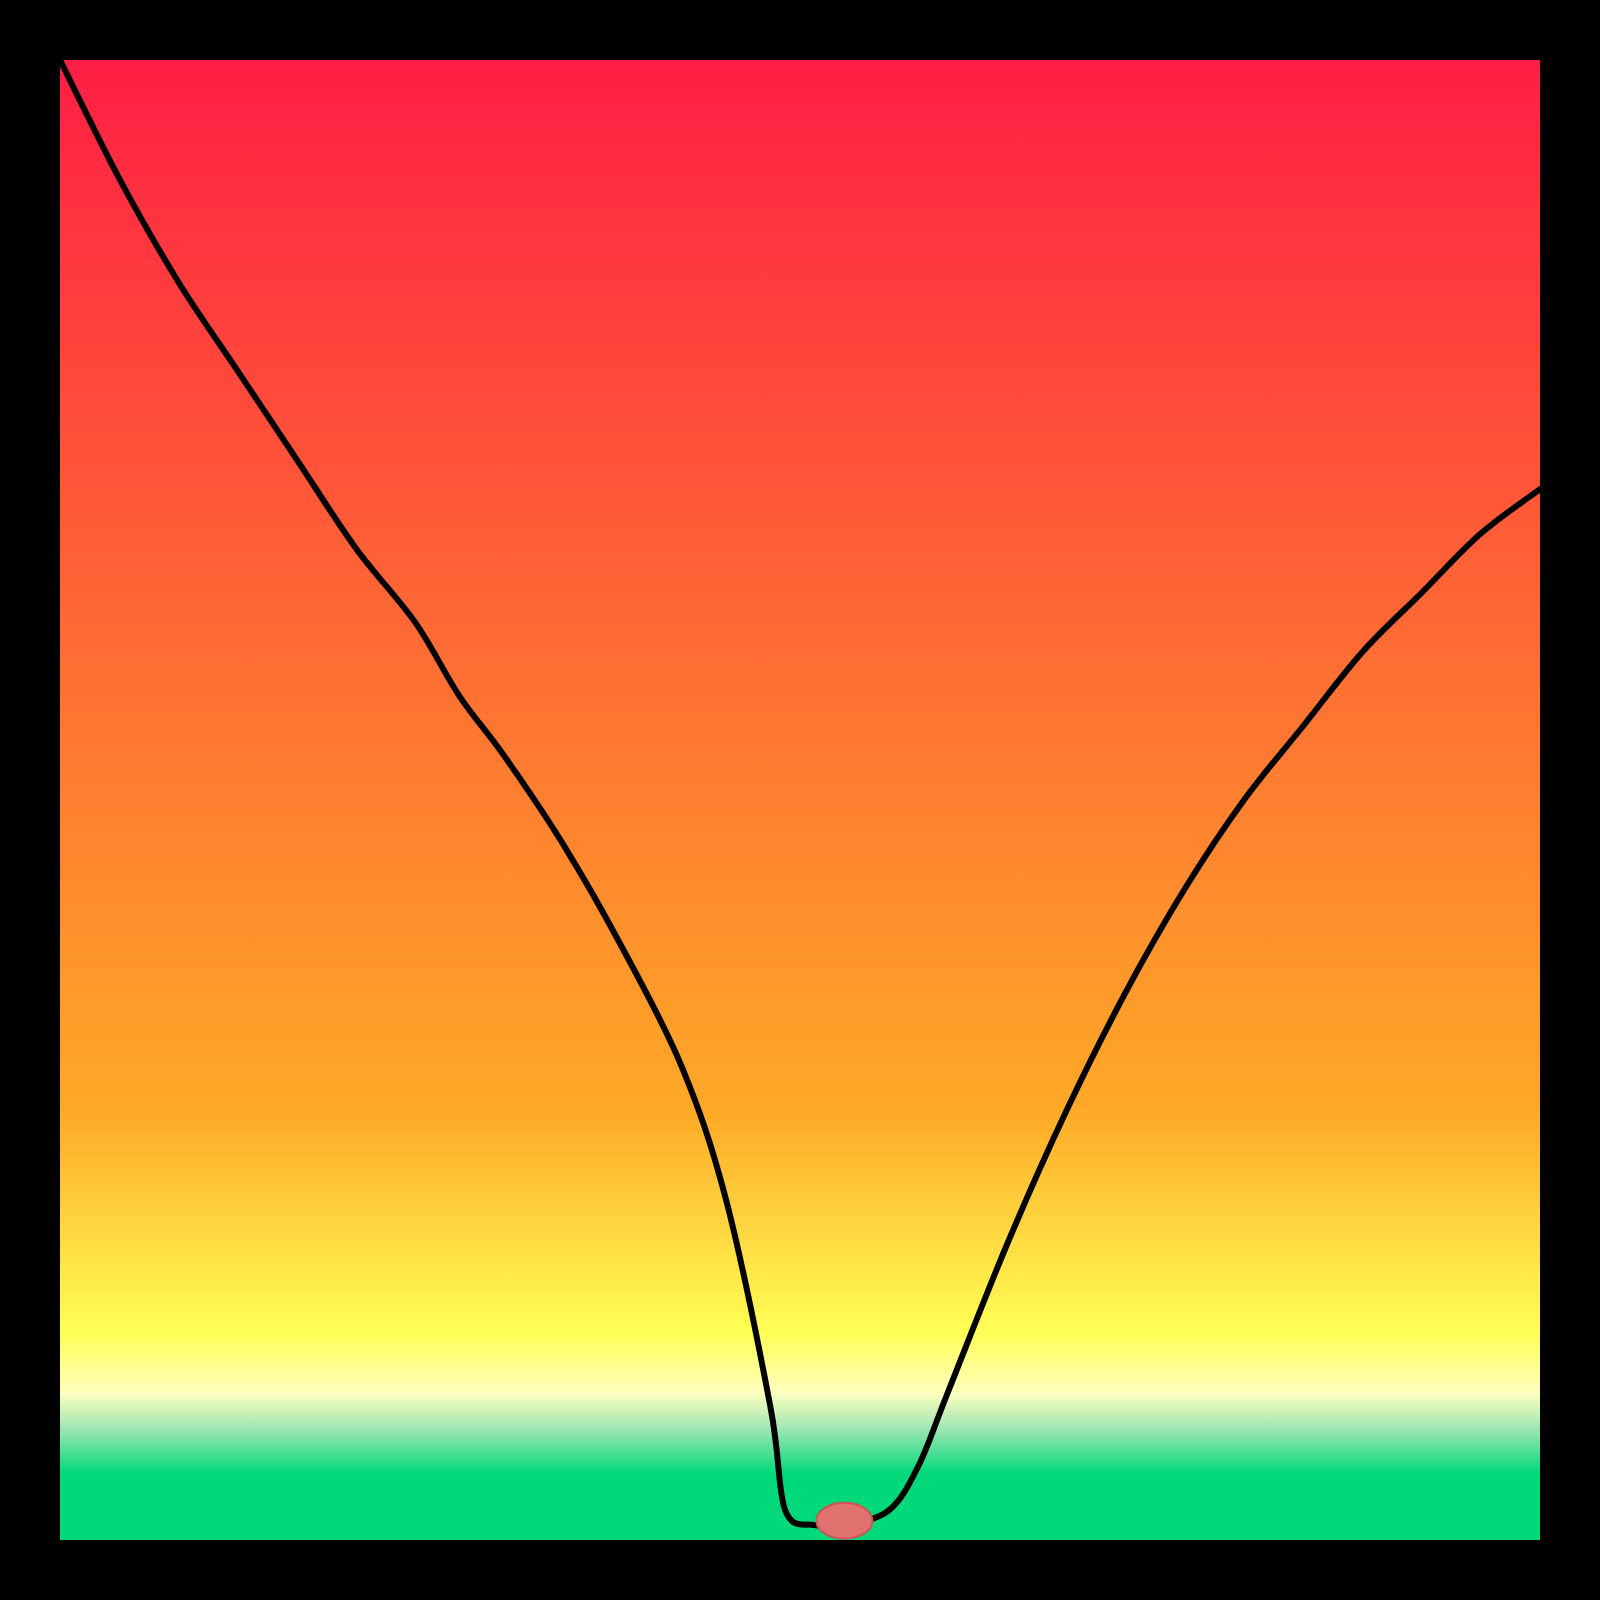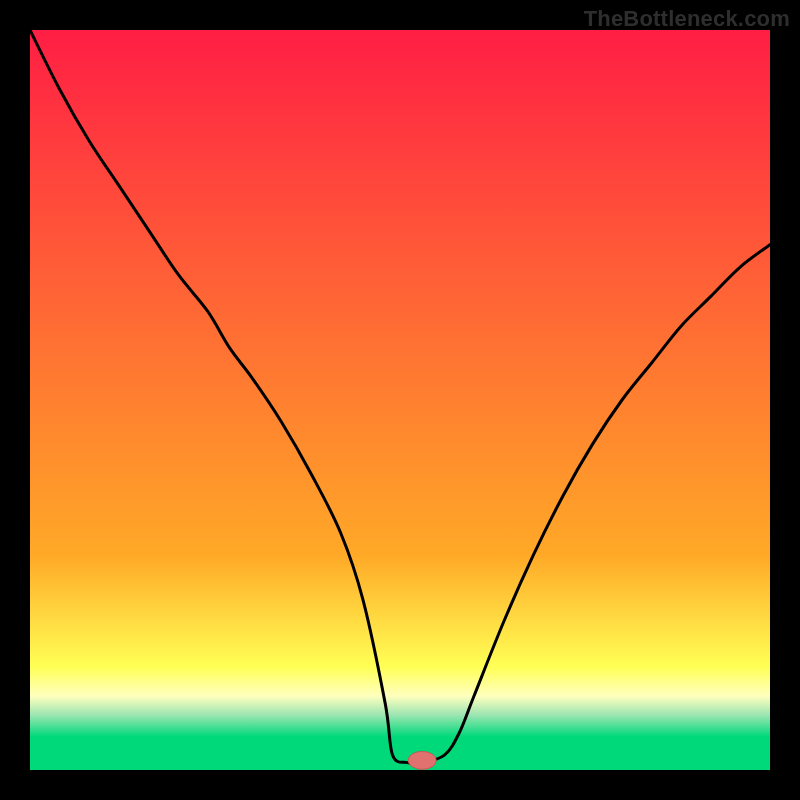--- a/index.html
+++ b/index.html
@@ -30,21 +30,20 @@
     color: #555;
     opacity: 0.55;
     z-index: 3;
   }
 </style>
 </head>
 <body>
 
 <div class="stage">
 
-  <div class="watermark">TheBottleneck.com</div>
 
   <svg id="chart-svg" width="800" height="800" viewBox="0 0 800 800">
     <defs>
       <linearGradient id="heat" x1="0" y1="0" x2="0" y2="1">
 
       <stop offset="0%" stop-color="#ff1e44"></stop>
           <stop offset="71%" stop-color="#ffa927"></stop>
           <stop offset="86%" stop-color="#ffff55"></stop>
           <stop offset="90%" stop-color="#ffffbe"></stop>
           <stop offset="92.5%" stop-color="#9fe6b3"></stop>

